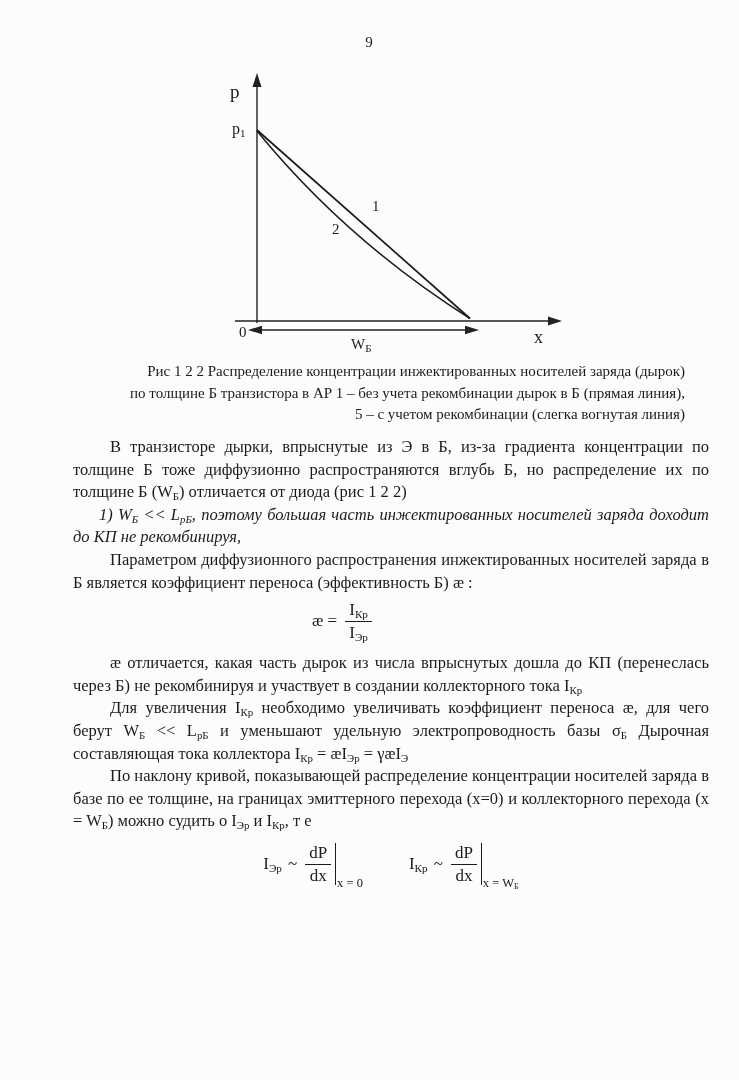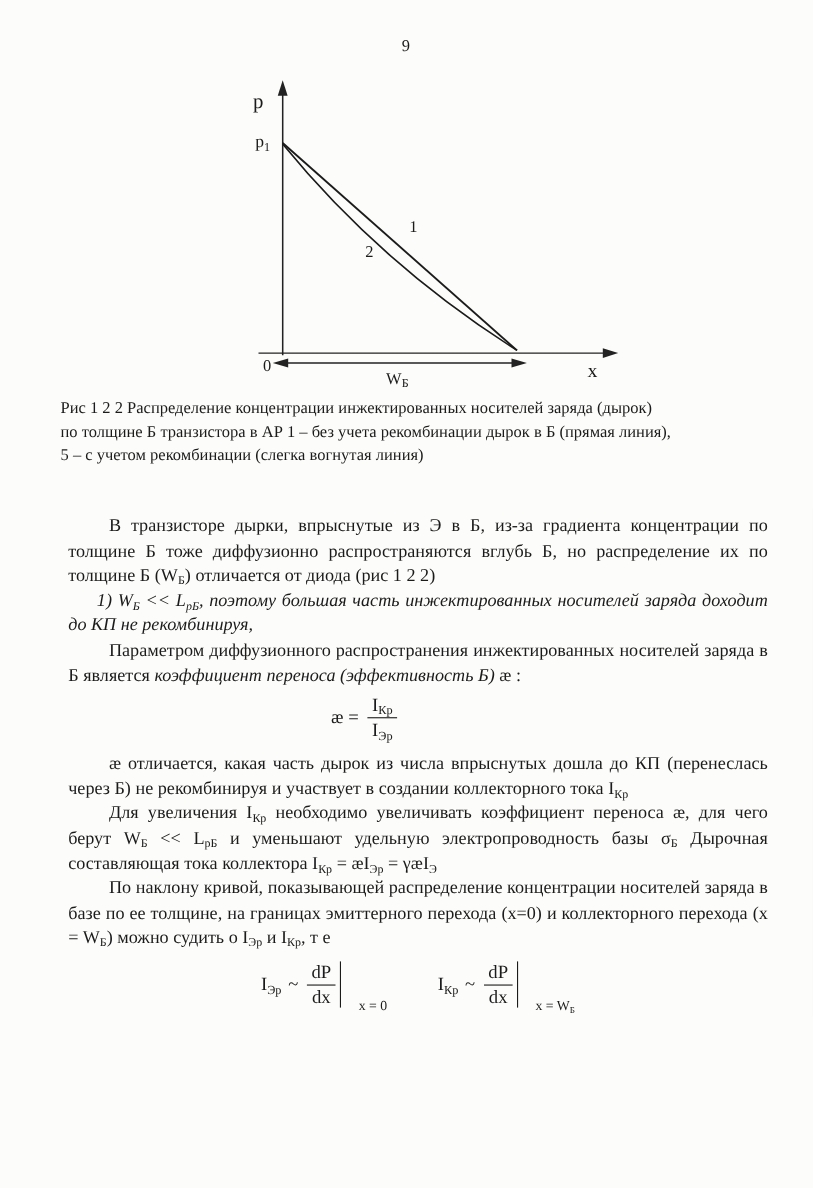--- a/index.html
+++ b/index.html
@@ -10,49 +10,49 @@
   }
   .page-number{
     position:absolute;top:34px;left:0;width:100%;
     text-align:center;font-size:15px;letter-spacing:1px;
   }
   .figure{position:absolute;top:70px;left:220px;width:346px;height:292px;}
   .figure svg{display:block;}
   .figure text{fill:#1b1b1b;font-family:"Liberation Serif","DejaVu Serif",serif;}
   .caption{
     position:absolute;top:361px;left:55px;width:630px;
-    text-align:left;font-size:15px;line-height:21.5px;
+    text-align:right;font-size:15px;line-height:21.5px;
   }
   .bodytext{
-    position:absolute;top:436px;left:62px;width:636px;
-    font-size:16.5px;line-height:22.6px;text-align:justify;margin-top:31px;
+    position:absolute;top:436px;left:73px;width:636px;
+    font-size:16.5px;line-height:22.6px;text-align:justify;
   }
   .para{margin:0;padding:0;}
   .ind{text-indent:37px;}
   .hang{text-indent:26px;font-style:italic;}
   .sub{font-size:0.66em;vertical-align:-0.3em;line-height:0;}
-  .it{font-style:italic;}
+  .it{}
   .formula{
     display:flex;justify-content:center;align-items:center;
     margin:6px 0 10px;font-size:17px;text-align:left;text-indent:0;
   }
   .f1{transform:translateX(-48px);}
   .f2{gap:46px;margin-top:10px;margin-bottom:12px;}
   .flhs{margin-right:6px;}
   .frac{
     display:inline-flex;flex-direction:column;align-items:center;
     vertical-align:middle;margin:0 2px;line-height:1.15;
   }
   .frac .num{padding:0 4px 1px;border-bottom:1.4px solid #1b1b1b;}
   .frac .den{padding:1px 4px 0;}
   .fterm{display:inline-flex;align-items:center;}
   .rel{margin:0 6px;}
   .evalbar{
     display:flex;align-items:flex-end;align-self:stretch;
-    border-left:1.4px solid #1b1b1b;padding-left:16px;margin-left:2px;
+    border-left:1.4px solid #1b1b1b;padding-left:1px;margin-left:2px;
   }
   .cond{font-size:12.5px;line-height:1;transform:translateY(4px);white-space:nowrap;}
 </style>
 </head>
 <body>
 
 <div class="page">
 
   <div class="page-number">9</div>
 

